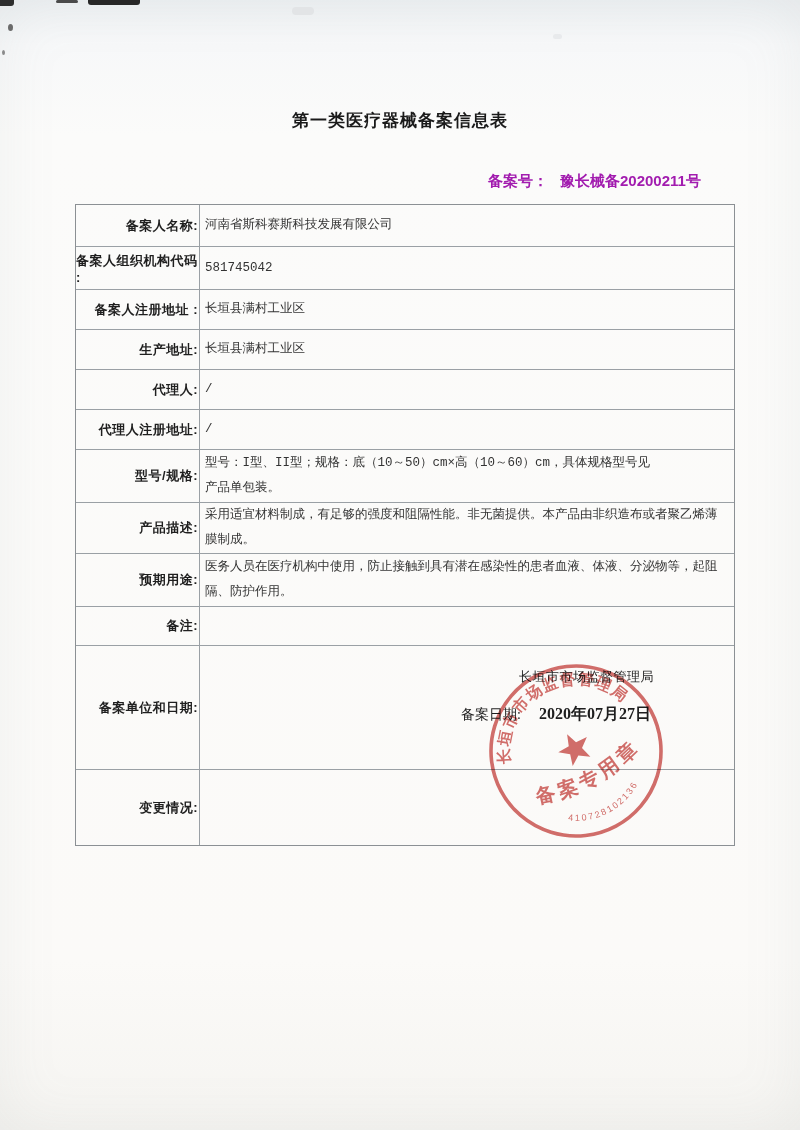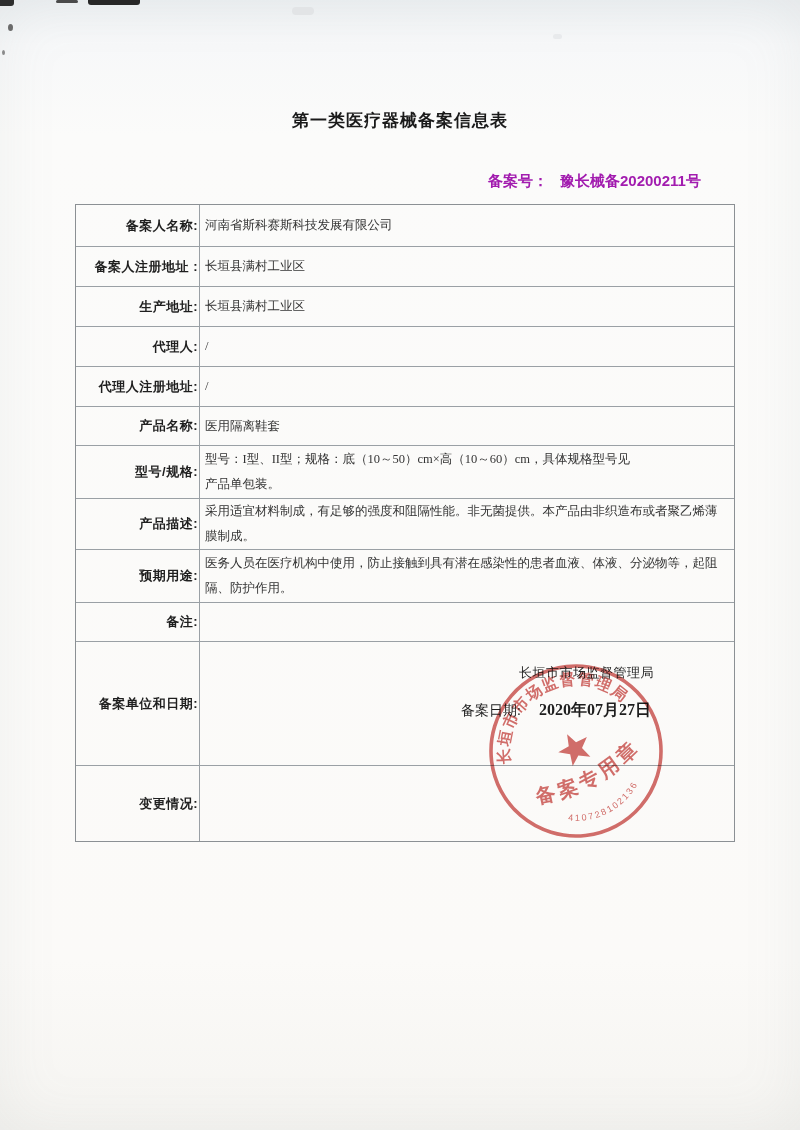--- a/index.html
+++ b/index.html
@@ -56,21 +56,21 @@
     font-size: 13px; font-weight: bold; color: #1f1f1f;
     letter-spacing: 0.5px;
   }
   .cell-value {
     flex: 1 1 auto; box-sizing: border-box; position: relative;
     display: flex; align-items: center;
     padding: 2px 6px 2px 5px;
     font-family: "Liberation Serif", serif;
     font-size: 12.5px; color: #333;
   }
-  .cell-value .val { white-space: pre-wrap; line-height: 25px; }
+  .cell-value .val { white-space: pre-wrap; line-height: 25px; font-family: Liberation Mono, monospace; }
 
   
   .h42 { height: 42px; } .h43 { height: 43px; } .h40 { height: 40px; }
   .h39 { height: 39px; } .h53 { height: 53px; } .h51 { height: 51px; }
   .h124 { height: 124px; } .h75 { height: 75px; }
 
   
   .agency-name {
     position: absolute; left: 319px; top: 22px;
     font-size: 13px; color: #262626; letter-spacing: 0.5px;
@@ -113,20 +113,26 @@
 
 <div class="doc-table">
 
   <div class="t-row h42">
     <div class="cell-label">备案人名称:</div>
     <div class="cell-value">
         <span class="val">河南省斯科赛斯科技发展有限公司</span>
       </div>
   </div>
 
+  <div class="t-row h43">
+    <div class="cell-label">备案人组织机构代码 :</div>
+    <div class="cell-value">
+        <span class="val">581745042</span>
+      </div>
+  </div>
 
   <div class="t-row h40">
     <div class="cell-label">备案人注册地址 :</div>
     <div class="cell-value">
         <span class="val">长垣县满村工业区</span>
       </div>
   </div>
 
   <div class="t-row h40">
     <div class="cell-label">生产地址:</div>
@@ -142,26 +148,20 @@
       </div>
   </div>
 
   <div class="t-row h40">
     <div class="cell-label">代理人注册地址:</div>
     <div class="cell-value">
         <span class="val">/</span>
       </div>
   </div>
 
-  <div class="t-row h39">
-    <div class="cell-label">产品名称:</div>
-    <div class="cell-value">
-        <span class="val">医用隔离鞋套</span>
-      </div>
-  </div>
 
   <div class="t-row h53">
     <div class="cell-label">型号/规格:</div>
     <div class="cell-value">
         <span class="val">型号：I型、II型；规格：底（10～50）cm×高（10～60）cm，具体规格型号见
 产品单包装。</span>
       </div>
   </div>
 
   <div class="t-row h51">

